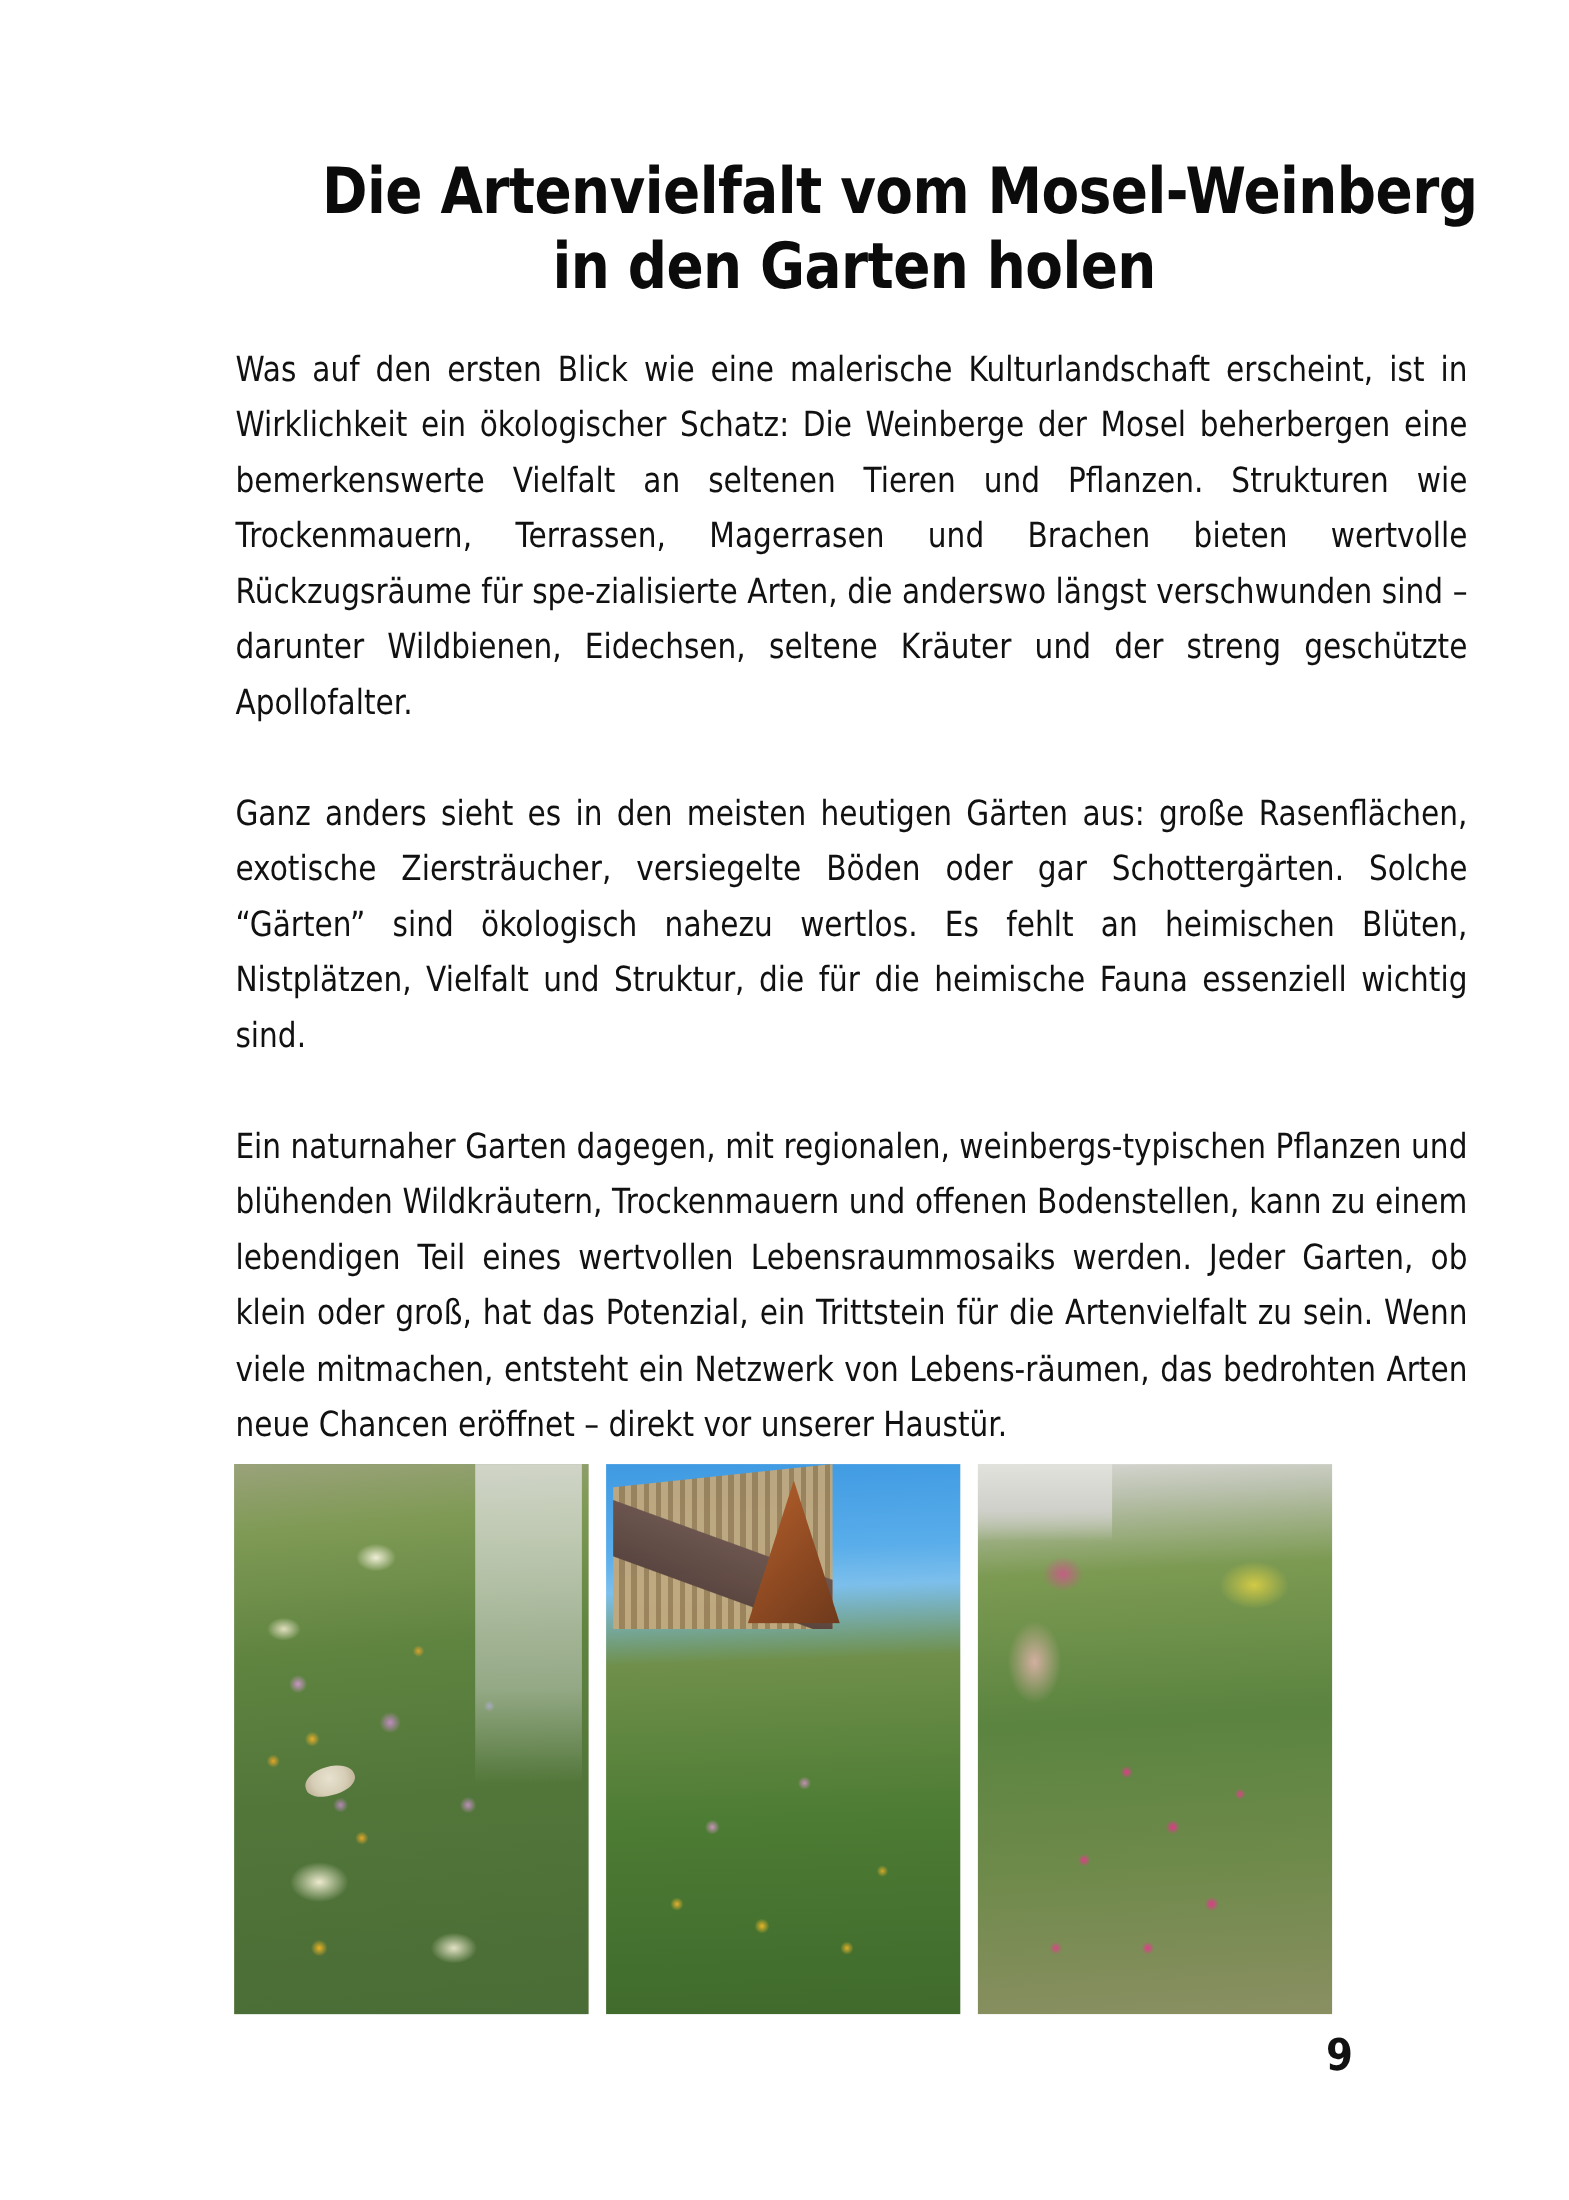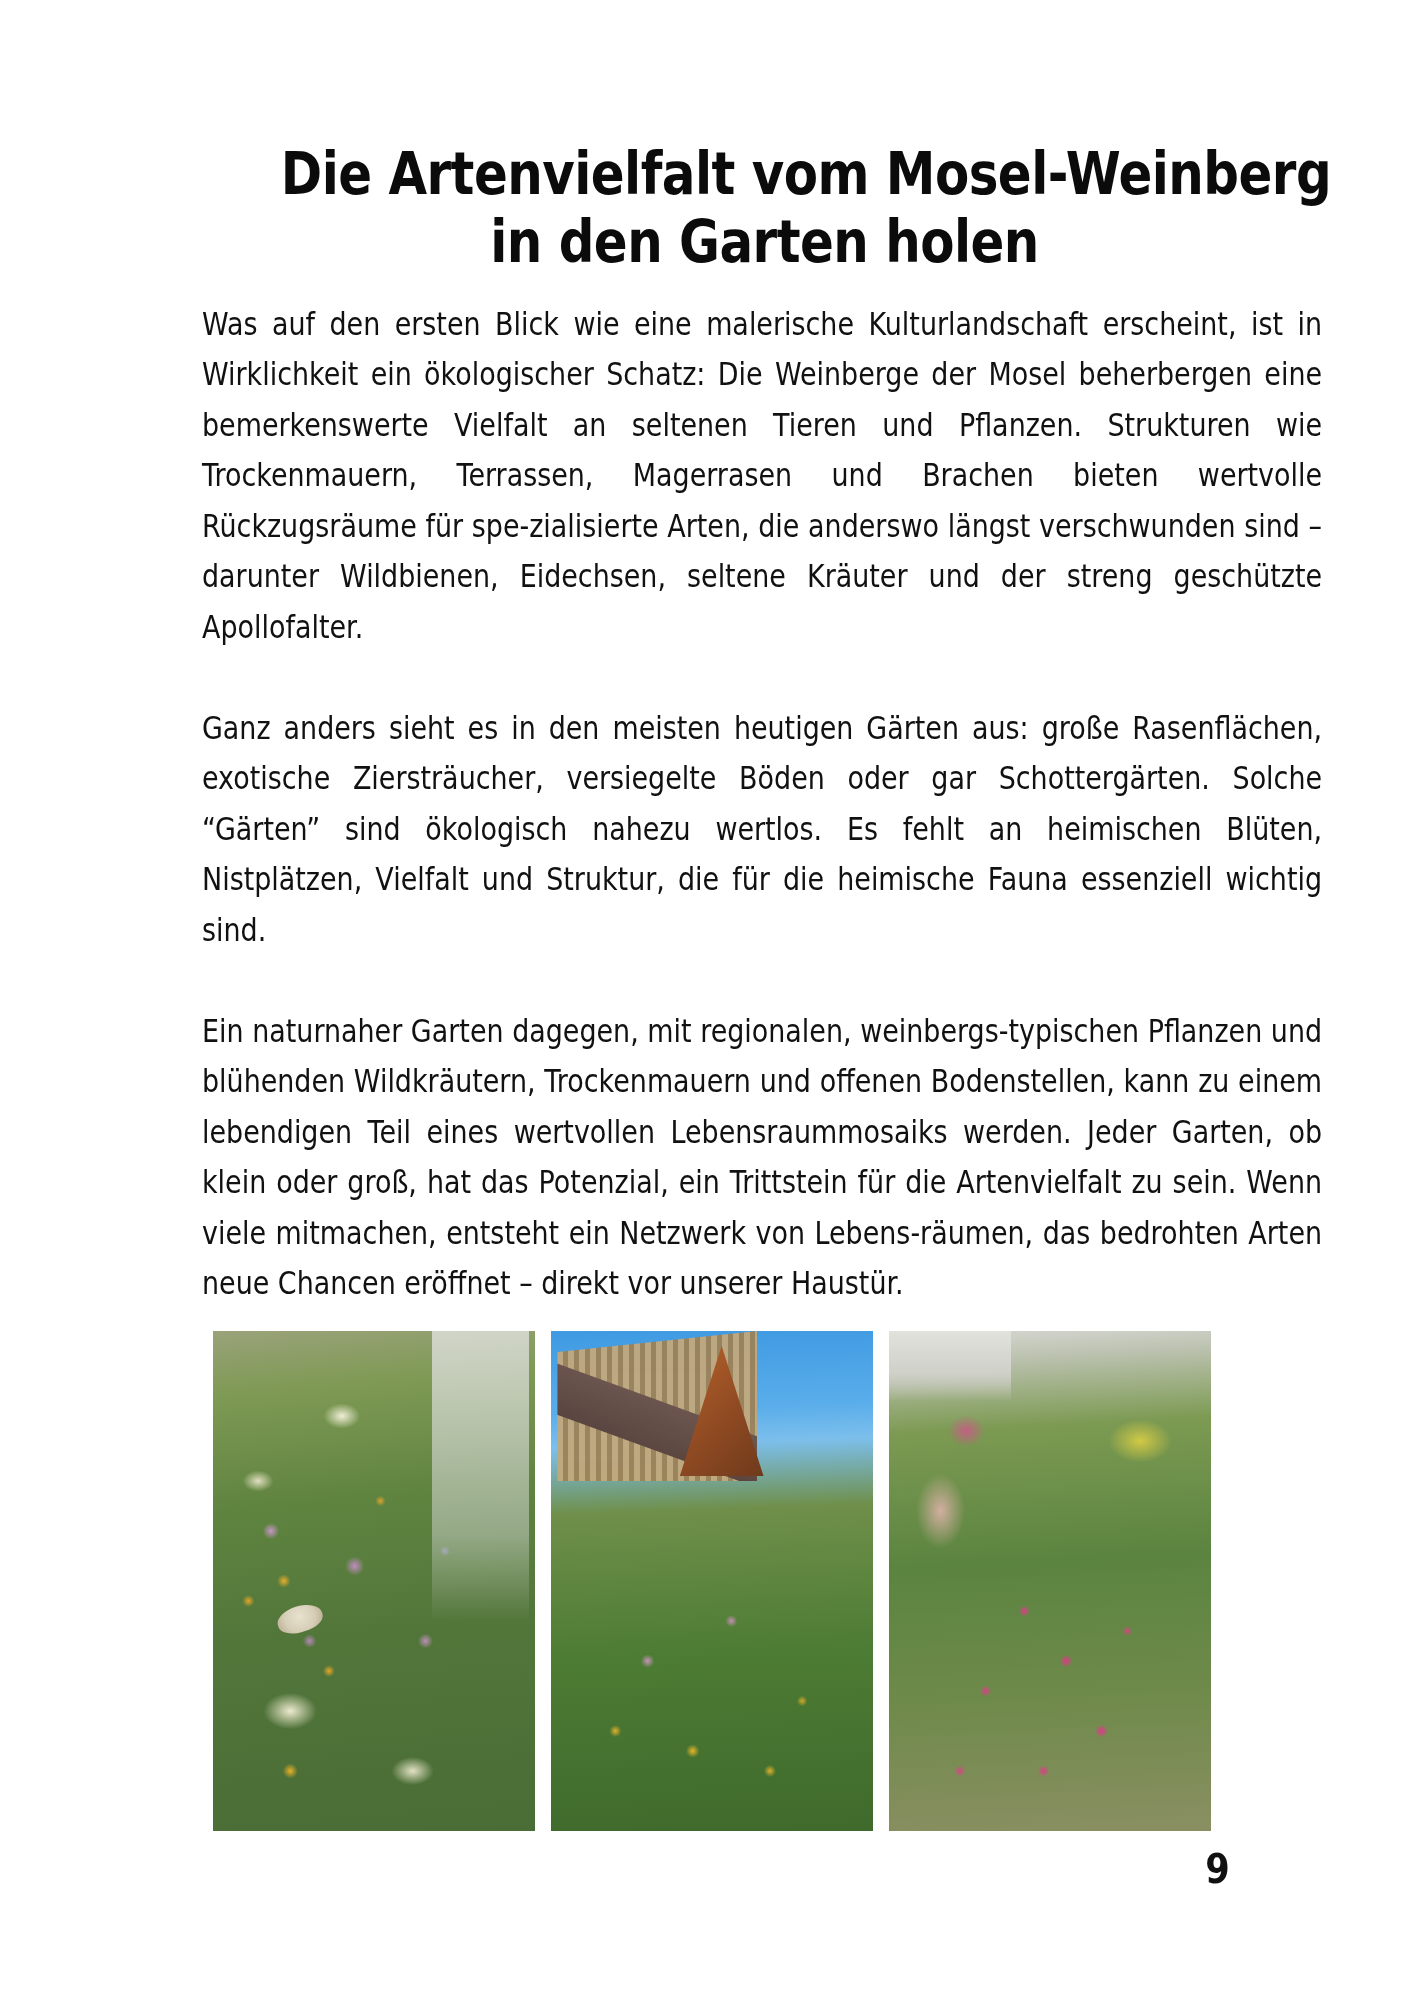--- a/index.html
+++ b/index.html
@@ -12,21 +12,21 @@
     width: 1426px;
     height: 2000px;
     background: #ffffff;
     box-sizing: border-box;
     font-family: "Liberation Sans", sans-serif;
     color: #000000;
     overflow: hidden;
   }
   .content {
     position: absolute;
-    left: 202px;
+    left: 214px;
     top: 0;
     width: 1125px;
   }
 
   
   .title {
     margin: 0;
     padding-top: 140px;
     font-family: "DejaVu Sans", sans-serif;
     font-weight: 700;
@@ -38,21 +38,21 @@
     transform: scaleX(0.86);
     transform-origin: center top;
   }
   .title .line {
     display: block;
     white-space: nowrap;
   }
 
   
   .body-block {
-    margin-top: 22px;
+    margin-top: 34px;
     width: 1120px;
   }
   .para {
     margin: 0;
     font-family: "DejaVu Sans", sans-serif;
     font-size: 31.5px;
     line-height: 50.5px;
     text-align: justify;
     text-justify: inter-word;
     color: #111111;

